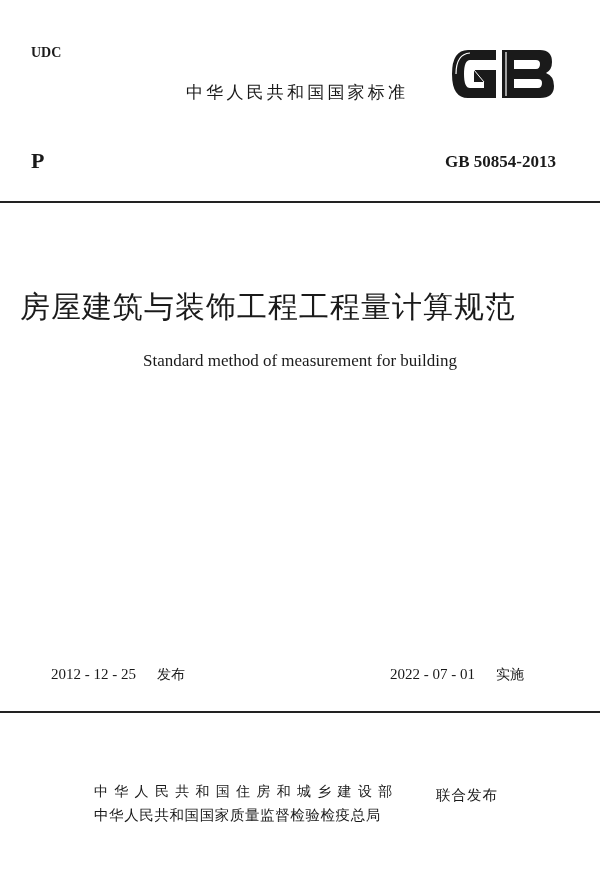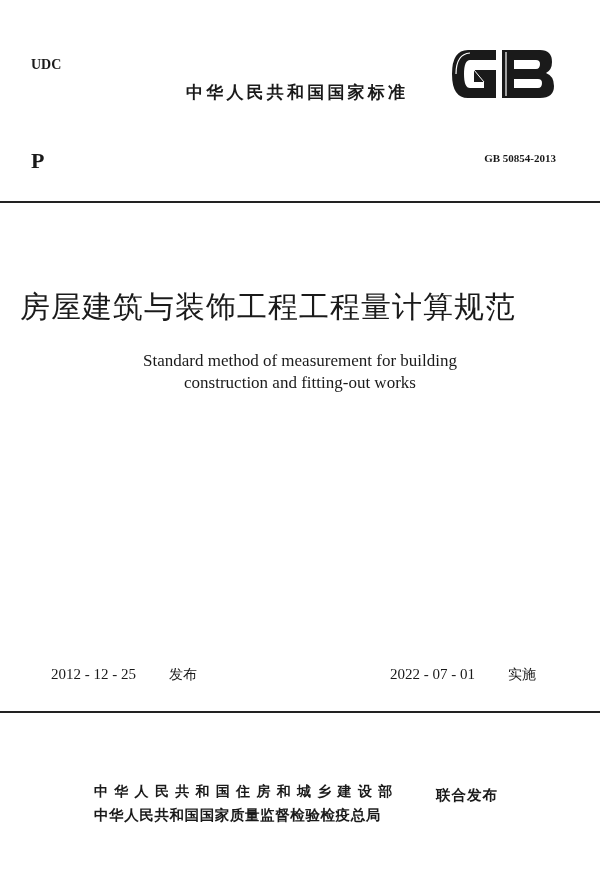--- a/index.html
+++ b/index.html
@@ -1,31 +1,31 @@
 <!DOCTYPE html>
 <html><head>
   <meta charset="utf-8">
   <style>
     html, body { margin:0; padding:0; }
     body { width:600px; height:876px; background:#ffffff; position:relative; overflow:hidden; color:#1a1a1a; }
     .abs { position:absolute; }
     .serif { font-family:"Liberation Serif","DejaVu Serif",serif; }
-    .sans { font-family:"DejaVu Sans","Liberation Sans",sans-serif;font-weight:bold; }
-    .udc { left:31px; top:45px; font-size:14px; font-weight:bold;margin-top:12px; }
+    .sans { font-family:"DejaVu Sans","Liberation Sans",sans-serif; }
+    .udc { left:31px; top:45px; font-size:14px; font-weight:bold; }
     .std-type { left:186px; top:81px; font-size:17px; letter-spacing:3.2px; }
     .gb-logo { left:446px; top:44px; width:112px; height:60px; }
     .cat { left:31px; top:148px; font-size:22px; font-weight:bold; }
-    .code { right:44px; top:152px; font-size:11px; font-weight:bold; }
+    .code { right:44px; top:152px; font-size:17px; font-weight:bold; }
     .rule { left:0; width:600px; height:2px; background:#222; }
     .title-cn { left:0; width:536px; top:287px; text-align:center; font-size:30px; letter-spacing:1px; font-family:"DejaVu Serif","Liberation Serif",serif; }
     .title-en { left:0; width:600px; top:350px; text-align:center; font-size:17px; line-height:22px; }
     .date-l { left:51px; top:666px; font-size:15px; }
     .date-r { left:390px; top:666px; font-size:15px; }
     .date-l b, .date-r b { font-family:"Liberation Serif",serif; font-weight:normal; }
-    .dword { font-family:"DejaVu Sans",sans-serif; margin-left:33px; font-size:14px; }
+    .dword { font-family:"DejaVu Sans",sans-serif; margin-left:21px; font-size:14px; }
     .issuer1 { left:94px; top:783px; font-size:14px; letter-spacing:6.3px; }
     .issuer2 { left:94px; top:806px; font-size:14.5px; letter-spacing:0.6px;text-align:center; }
     .joint { left:436px; top:786px; font-size:14.5px; letter-spacing:1px; }
   </style>
 </head>
 <body>
 
 <div class="abs serif udc">UDC</div>
 <div class="abs sans std-type">中华人民共和国国家标准</div>
 
@@ -40,21 +40,20 @@
 </svg>
 
 <div class="abs serif cat">P</div>
 <div class="abs serif code">GB 50854-2013</div>
 
 <div class="abs rule" style="top:201px;"></div>
 
 <div class="abs title-cn">房屋建筑与装饰工程工程量计算规范</div>
 <div class="abs serif title-en">
   <div>Standard method of measurement for building</div>
-  <div>construction and fitting-out works</div>
 </div>
 
 <div class="abs date-l">
   <b>2012 - 12 - 25</b><span class="dword">发布</span>
 </div>
 <div class="abs date-r">
   <b>2022 - 07 - 01</b><span class="dword">实施</span>
 </div>
 
 <div class="abs rule" style="top:711px;"></div>

